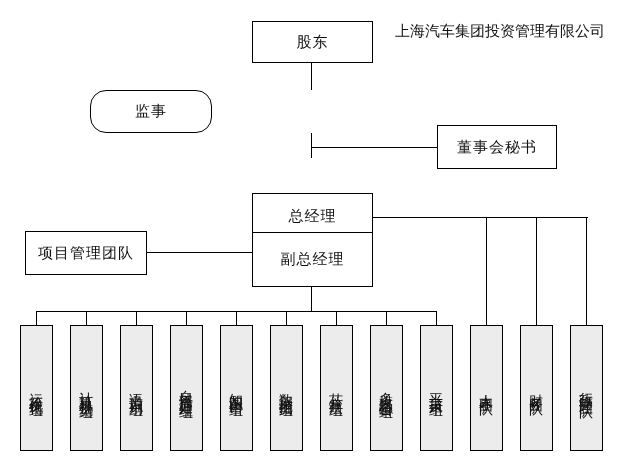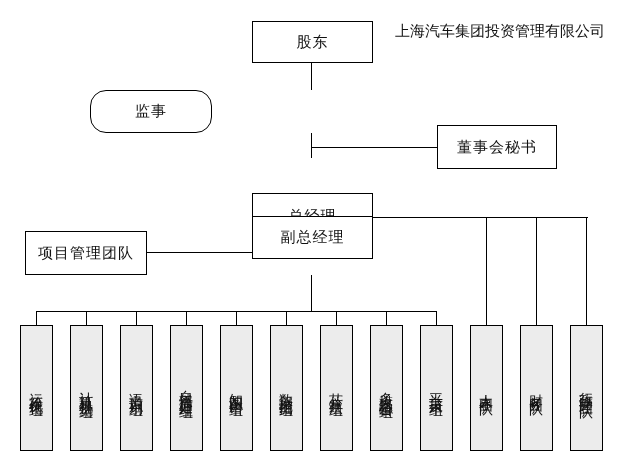--- a/index.html
+++ b/index.html
@@ -93,21 +93,21 @@
   <div class="vline" style="left:285.8px; top:311px; height:14px;"></div>
   <div class="vline" style="left:335.8px; top:311px; height:14px;"></div>
   <div class="vline" style="left:385.8px; top:311px; height:14px;"></div>
   <div class="vline" style="left:435.8px; top:311px; height:14px;"></div>
 
   <div class="box" style="left:252px; top:21px;  width:121px; height:42px;">股东</div>
   <div class="box" style="left:90px;  top:90px;  width:122px; height:43px;border-radius:16px;">监事</div>
   <div class="box" style="left:437px; top:125px; width:120px; height:44px;">董事会秘书</div>
   <div class="box" style="left:252px; top:158px; width:121px; height:46px;margin-top:35px;">总经理</div>
   <div class="box" style="left:25px;  top:231px; width:122px; height:44px;text-align:right;">项目管理团队</div>
-  <div class="box" style="left:252px; top:216px; width:121px; height:43px;">副总经理</div>
+  <div class="box" style="left:252px; top:232px; width:121px; height:55px;">副总经理</div>
 
   <div class="vbox" style="left:20px;">
       <span class="vtext">运筹优化组</span>
     </div>
   <div class="vbox" style="left:70px;">
       <span class="vtext">计算机视觉组</span>
     </div>
   <div class="vbox" style="left:120px;">
       <span class="vtext">语音识别组</span>
     </div>

